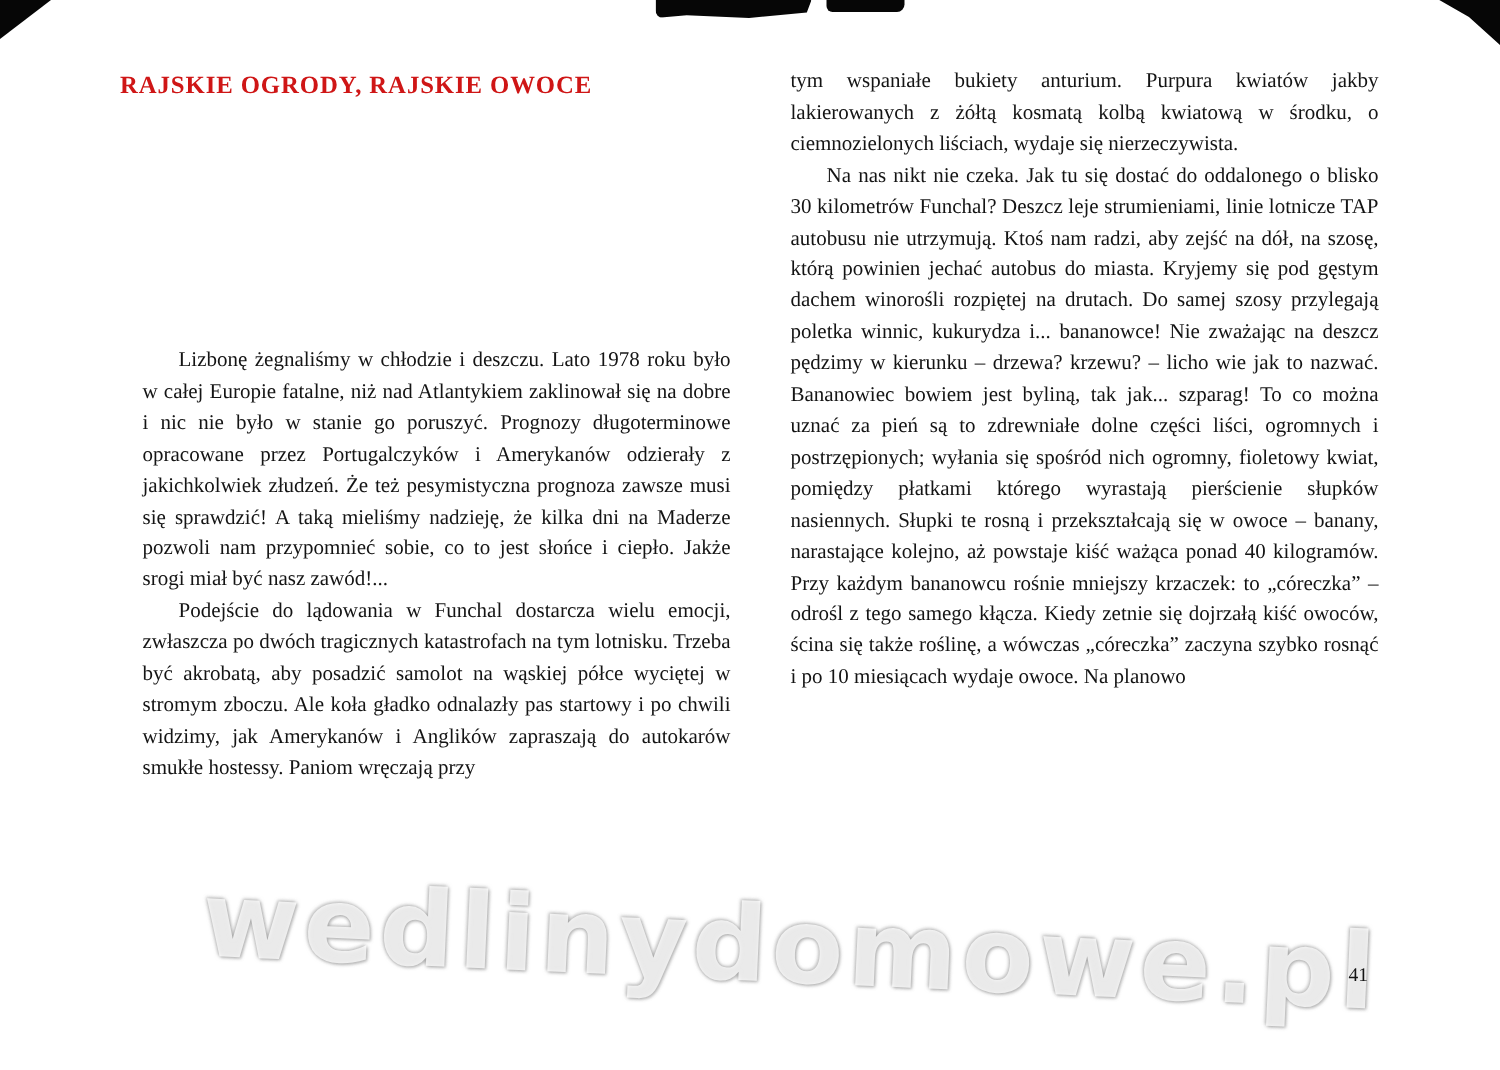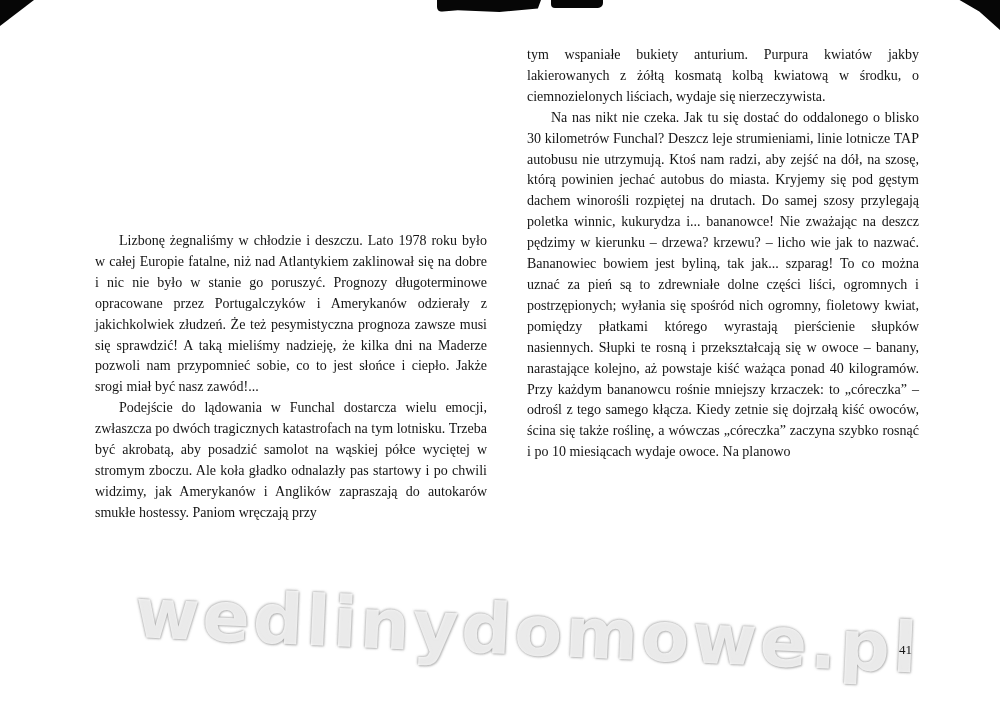--- a/index.html
+++ b/index.html
@@ -73,20 +73,21 @@
 </head>
 <body>
 
 <div class="page">
 
   <div class="artifact artifact-tl"></div>
   <div class="artifact artifact-tr"></div>
   <div class="artifact artifact-tc1"></div>
   <div class="artifact artifact-tc2"></div>
 
+  <div class="heading">RAJSKIE OGRODY, RAJSKIE OWOCE</div>
 
   <div class="col left-col">
     <p class="indent">Lizbonę żegnaliśmy w chłodzie i deszczu. Lato 1978 roku było w całej Europie fatalne, niż nad Atlantykiem zaklinował się na dobre i nic nie było w stanie go poruszyć. Prognozy długoterminowe opracowane przez Portugalczyków i Amerykanów odzierały z jakichkolwiek złudzeń. Że też pesymistyczna prognoza zawsze musi się sprawdzić! A taką mieliśmy nadzieję, że kilka dni na Maderze pozwoli nam przypomnieć sobie, co to jest słońce i ciepło. Jakże srogi miał być nasz zawód!...</p>
     <p class="indent">Podejście do lądowania w Funchal dostarcza wielu emocji, zwłaszcza po dwóch tragicznych katastrofach na tym lotnisku. Trzeba być akrobatą, aby posadzić samolot na wąskiej półce wyciętej w stromym zboczu. Ale koła gładko odnalazły pas startowy i po chwili widzimy, jak Amerykanów i Anglików zapraszają do autokarów smukłe hostessy. Paniom wręczają przy</p>
   </div>
 
   <div class="col right-col">
     <p>tym wspaniałe bukiety anturium. Purpura kwiatów jakby lakierowanych z żółtą kosmatą kolbą kwiatową w środku, o ciemnozielonych liściach, wydaje się nierzeczywista.</p>
     <p class="indent">Na nas nikt nie czeka. Jak tu się dostać do oddalonego o blisko 30 kilometrów Funchal? Deszcz leje strumieniami, linie lotnicze TAP autobusu nie utrzymują. Ktoś nam radzi, aby zejść na dół, na szosę, którą powinien jechać autobus do miasta. Kryjemy się pod gęstym dachem winorośli rozpiętej na drutach. Do samej szosy przylegają poletka winnic, kukurydza i... bananowce! Nie zważając na deszcz pędzimy w kierunku – drzewa? krzewu? – licho wie jak to nazwać. Bananowiec bowiem jest byliną, tak jak... szparag! To co można uznać za pień są to zdrewniałe dolne części liści, ogromnych i postrzępionych; wyłania się spośród nich ogromny, fioletowy kwiat, pomiędzy płatkami którego wyrastają pierścienie słupków nasiennych. Słupki te rosną i przekształcają się w owoce – banany, narastające kolejno, aż powstaje kiść ważąca ponad 40 kilogramów. Przy każdym bananowcu rośnie mniejszy krzaczek: to „córeczka” – odrośl z tego samego kłącza. Kiedy zetnie się dojrzałą kiść owoców, ścina się także roślinę, a wówczas „córeczka” zaczyna szybko rosnąć i po 10 miesiącach wydaje owoce. Na planowo</p>
   </div>

